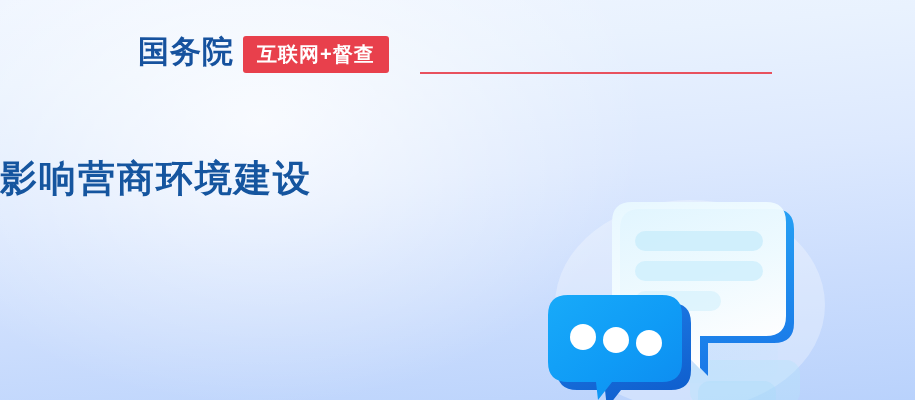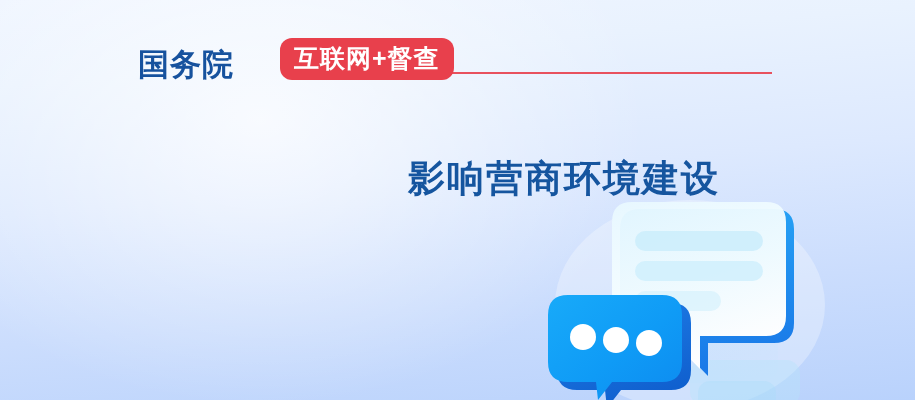--- a/index.html
+++ b/index.html
@@ -31,63 +31,62 @@
     background: radial-gradient(ellipse at center, rgba(255,255,255,0.75) 0%, rgba(255,255,255,0.25) 45%, rgba(255,255,255,0) 72%);
     pointer-events: none;
   }
 
   
   .header {
     position: absolute;
     left: 138px;
     top: 36px;
     display: flex;
-    align-items: flex-end;
+    align-items: flex-start;
     height: 44px;
-    gap: 37px;
   }
   .gov-label {
     font-size: 31px;
     font-weight: 700;
     color: #16529e;
     letter-spacing: 1px;
     line-height: 1;
     white-space: nowrap;
   }
   .badge {
     margin-left: 9px;
     background: #e8404c;
     color: #ffffff;
-    font-size: 25px;
+    font-size: 20px;
     font-weight: 700;
     letter-spacing: 1px;
     line-height: 1;
     padding: 8px 14px 9px 14px;
-    border-radius: 12px;
+    border-radius: 3px;
     white-space: nowrap;
     position: relative;
     z-index: 2;
   }
   .header-rule {
     position: absolute;
     left: 420px;
     top: 72px;
     width: 352px;
     height: 2px;
     background: #e8515e;
     z-index: 1;
   }
 
   
   .title-block {
     position: absolute;
     left: 0;
     top: 152px;
     width: 720px;
-    text-align: right;
+    text-align: left;
   }
   .title-line {
     font-size: 37px;
     font-weight: 700;
     color: #15559f;
     letter-spacing: 2px;
     line-height: 54px;
     white-space: nowrap;
   }
 

